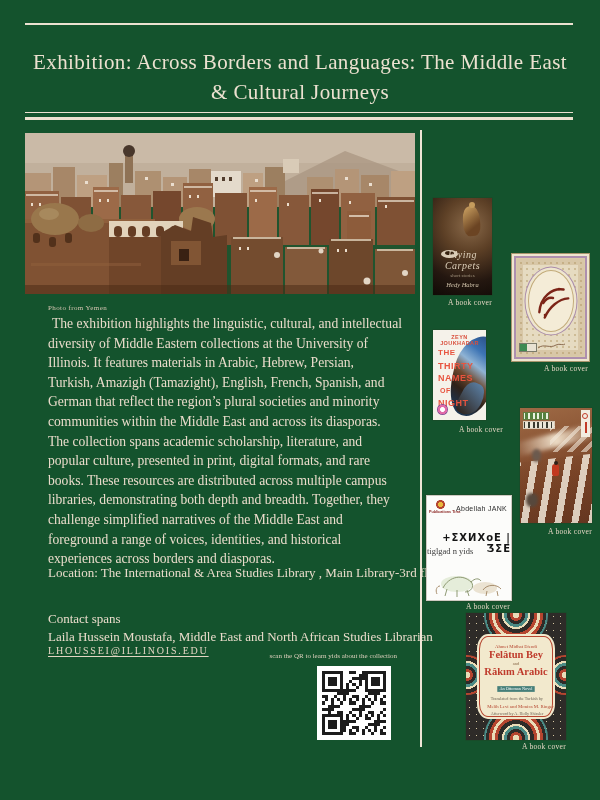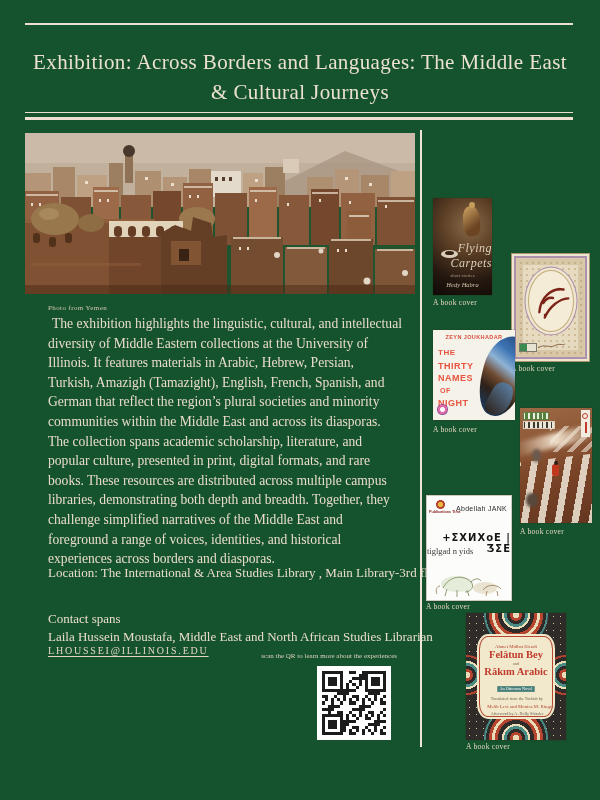--- a/index.html
+++ b/index.html
@@ -22,41 +22,41 @@
   .dateloc{left:48px;top:563px;font-size:13px;line-height:19.5px;color:#eadccb}
   .contact{left:48px;top:610px;font-size:13px;line-height:18px;color:#eadccb}
   .email{left:48px;top:645px;font-size:10px;letter-spacing:1.8px;color:#e3d5c2;text-transform:uppercase;text-decoration:underline;text-underline-offset:2px;cursor:pointer}
   .qr-note{left:180px;top:652px;width:217px;text-align:right;font-size:7px;color:#dfd1be}
   .qr{left:317px;top:666px;width:64px;height:64px;background:#ffffff;padding:5px}
   .qr svg{display:block;width:64px;height:64px;fill:#1c1c1c}
 
   
   .v-divider{left:420px;top:130px;width:2px;height:617px;background:#efe5d6}
   .bk{position:absolute;overflow:hidden;box-shadow:0 0 0 .5px rgba(60,30,15,.25)}
-  .cap{position:absolute;font-size:7.5px;letter-spacing:.3px;color:#e4d6c3;text-align:left}
+  .cap{position:absolute;font-size:7.5px;letter-spacing:.3px;color:#e4d6c3;text-align:right}
   .sans{font-family:"Liberation Sans",sans-serif}
 
   
   .bk-flying{left:433px;top:198px;width:59px;height:97px;background:radial-gradient(circle at 62% 28%,#8a6a4a 0%,#5d4026 34%,#241710 72%,#100a06 100%)}
   .fc-pot{position:absolute;left:30px;top:8px;width:17px;height:30px;background:linear-gradient(145deg,#d2a866,#6b4423 70%);border-radius:45% 45% 35% 35%;transform:rotate(-5deg)}
   .fc-lid{position:absolute;left:36px;top:4px;width:6px;height:6px;background:#c59c5d;border-radius:50%}
   .fc-cup{position:absolute;left:8px;top:52px;width:17px;height:8px;background:#d9ccb8;border-radius:50%}
   .fc-cup-in{position:absolute;left:12px;top:53px;width:9px;height:4px;background:#35210f;border-radius:50%}
-  .fc-title{position:absolute;bottom:24px;width:100%;text-align:right;font-size:12px;font-style:italic;letter-spacing:.5px;color:#ddd0ba}
+  .fc-title{position:absolute;bottom:24px;width:100%;text-align:center;font-size:10px;font-style:italic;letter-spacing:.5px;color:#ddd0ba}
   .fc-sub{position:absolute;bottom:17px;width:100%;text-align:center;font-size:5px;color:#a5967f}
   .fc-auth{position:absolute;bottom:7px;width:100%;text-align:center;font-size:6.5px;font-style:italic;color:#cfc1a8}
 
   
   .bk-mantiq{left:511px;top:253px;width:77px;height:107px;background-color:#e6dbc1;background-image:radial-gradient(#cdbb94 .7px,transparent 1px);background-size:6px 6px;border:1px solid #a8956d;box-shadow:inset 0 0 0 2px #efe6cf,inset 0 0 0 4px #ad8fae,inset 0 0 0 5px #d9cba8,inset 0 0 0 11px rgba(176,140,90,.25)}
   .mq-oval{position:absolute;left:50%;top:44%;transform:translate(-50%,-50%);width:44px;height:60px;border-radius:50%;background:#f4ecd7;border:1px solid #c2ab79;box-shadow:0 0 0 2.5px #efe6cf,0 0 0 3.5px #a98bab}
   .mq-sig{position:absolute;left:50%;top:78%;transform:translateX(-50%)}
   .mq-logo{position:absolute;left:7px;bottom:9px;width:16px;height:7px;background:linear-gradient(90deg,#3f8a52 45%,#e8e2d2 45%);border:.5px solid #7b7b6b}
 
   
-  .bk-thirty{left:433px;top:330px;width:82px;height:90px;background:#f5f2ea}
+  .bk-thirty{left:433px;top:330px;width:53px;height:90px;background:#f5f2ea}
   .tn-auth{position:absolute;top:4px;width:100%;text-align:center;font-size:5.5px;font-weight:bold;letter-spacing:.4px;color:#d94f3d}
   .tn-wing{position:absolute;right:-9px;top:5px;width:42px;height:82px;border-radius:62% 38% 55% 45%/45% 55% 50% 50%;background:linear-gradient(205deg,#274a7e 5%,#3d74b4 25%,#8fb3d4 40%,#6f4a30 55%,#2e2118 70%,#1d3550 88%);transform:rotate(14deg)}
   .tn-wing2{position:absolute;right:4px;top:52px;width:22px;height:34px;border-radius:50% 50% 70% 30%/40% 60% 60% 40%;background:linear-gradient(200deg,#5d84ab,#2c2018);transform:rotate(28deg)}
   .tn-title{position:absolute;left:5px;top:17px;color:#e8543f;font-weight:bold;line-height:12.5px;letter-spacing:.5px}
   .tn-l1{font-size:8px}.tn-l2{font-size:9px}.tn-l3{font-size:9px}.tn-l4{font-size:7px;margin-left:2px}.tn-l5{font-size:9px}
   .tn-sticker{position:absolute;left:4px;bottom:5px;width:11px;height:11px;border-radius:50%;background:radial-gradient(#ffffff 28%,#e06aa8 32% 58%,#8a4e96 62%)}
 
   
   .bk-cross{left:520px;top:408px;width:72px;height:115px;background:linear-gradient(165deg,#9e6a45 0%,#8a5434 35%,#7a4427 60%,#633520 100%)}
   .cw-stripes{position:absolute;left:-6px;bottom:-6px;width:120%;height:62%;background:repeating-linear-gradient(100deg,rgba(240,230,215,.85) 0 7px,rgba(110,60,34,.12) 7px 17px);transform:skewY(-7deg)}
@@ -219,21 +219,21 @@
 
   <div class="abs paragraph">The exhibition highlights the linguistic, cultural, and intellectual diversity of Middle Eastern collections at the University of Illinois. It features materials in Arabic, Hebrew, Persian, Turkish, Amazigh (Tamazight), English, French, Spanish, and German that reflect the region’s plural societies and minority communities within the Middle East and across its diasporas. The collection spans academic scholarship, literature, and popular culture, presented in print, digital formats, and rare books. These resources are distributed across multiple campus libraries, demonstrating both depth and breadth. Together, they challenge simplified narratives of the Middle East and foreground a range of voices, identities, and historical experiences across borders and diasporas.</div>
   <div class="abs dateloc">
     <div>Location: The International &amp; Area Studies Library , Main Library-3rd floor</div>
   </div>
   <div class="abs contact">
     <div>Contact spans</div>
     <div>Laila Hussein Moustafa, Middle East and North African Studies Librarian</div>
   </div>
   <div class="abs email">lhoussei@illinois.edu</div>
-  <div class="abs qr-note">scan the QR to learn more about the experiences</div>
+  <div class="abs qr-note">scan the QR to learn yids about the collection</div>
   <div class="abs qr">
     <svg viewBox="0 0 21 21" shape-rendering="crispEdges">
         <rect x="9" y="0" width="1" height="1"></rect>
         <rect x="10" y="0" width="1" height="1"></rect>
         <rect x="13" y="0" width="1" height="1"></rect>
         <rect x="12" y="1" width="1" height="1"></rect>
         <rect x="13" y="1" width="1" height="1"></rect>
         <rect x="10" y="2" width="1" height="1"></rect>
         <rect x="11" y="2" width="1" height="1"></rect>
         <rect x="12" y="2" width="1" height="1"></rect>

